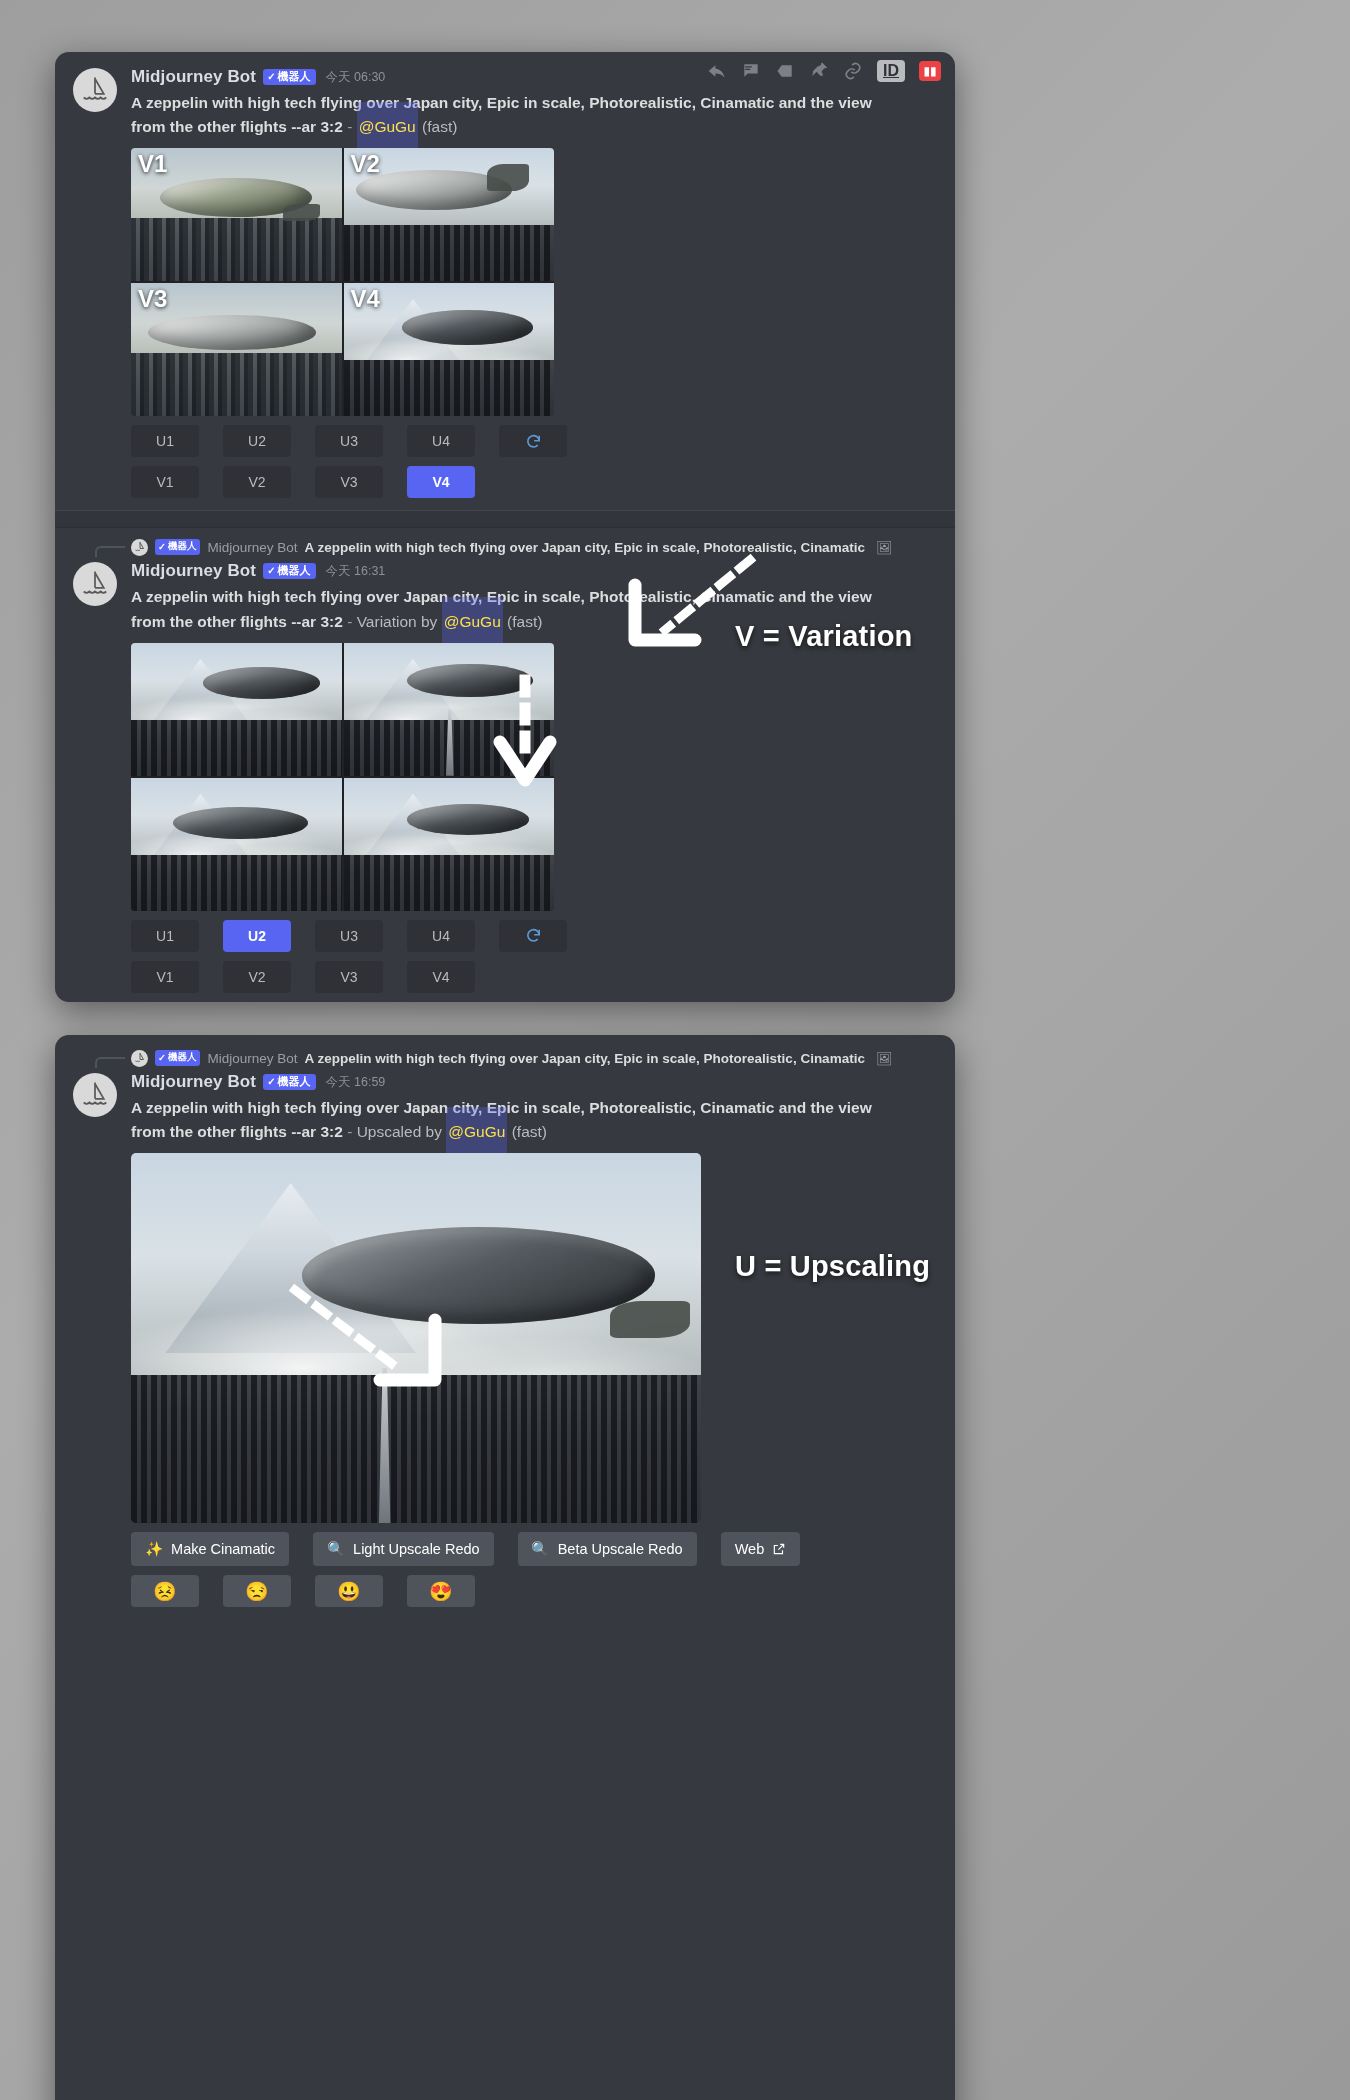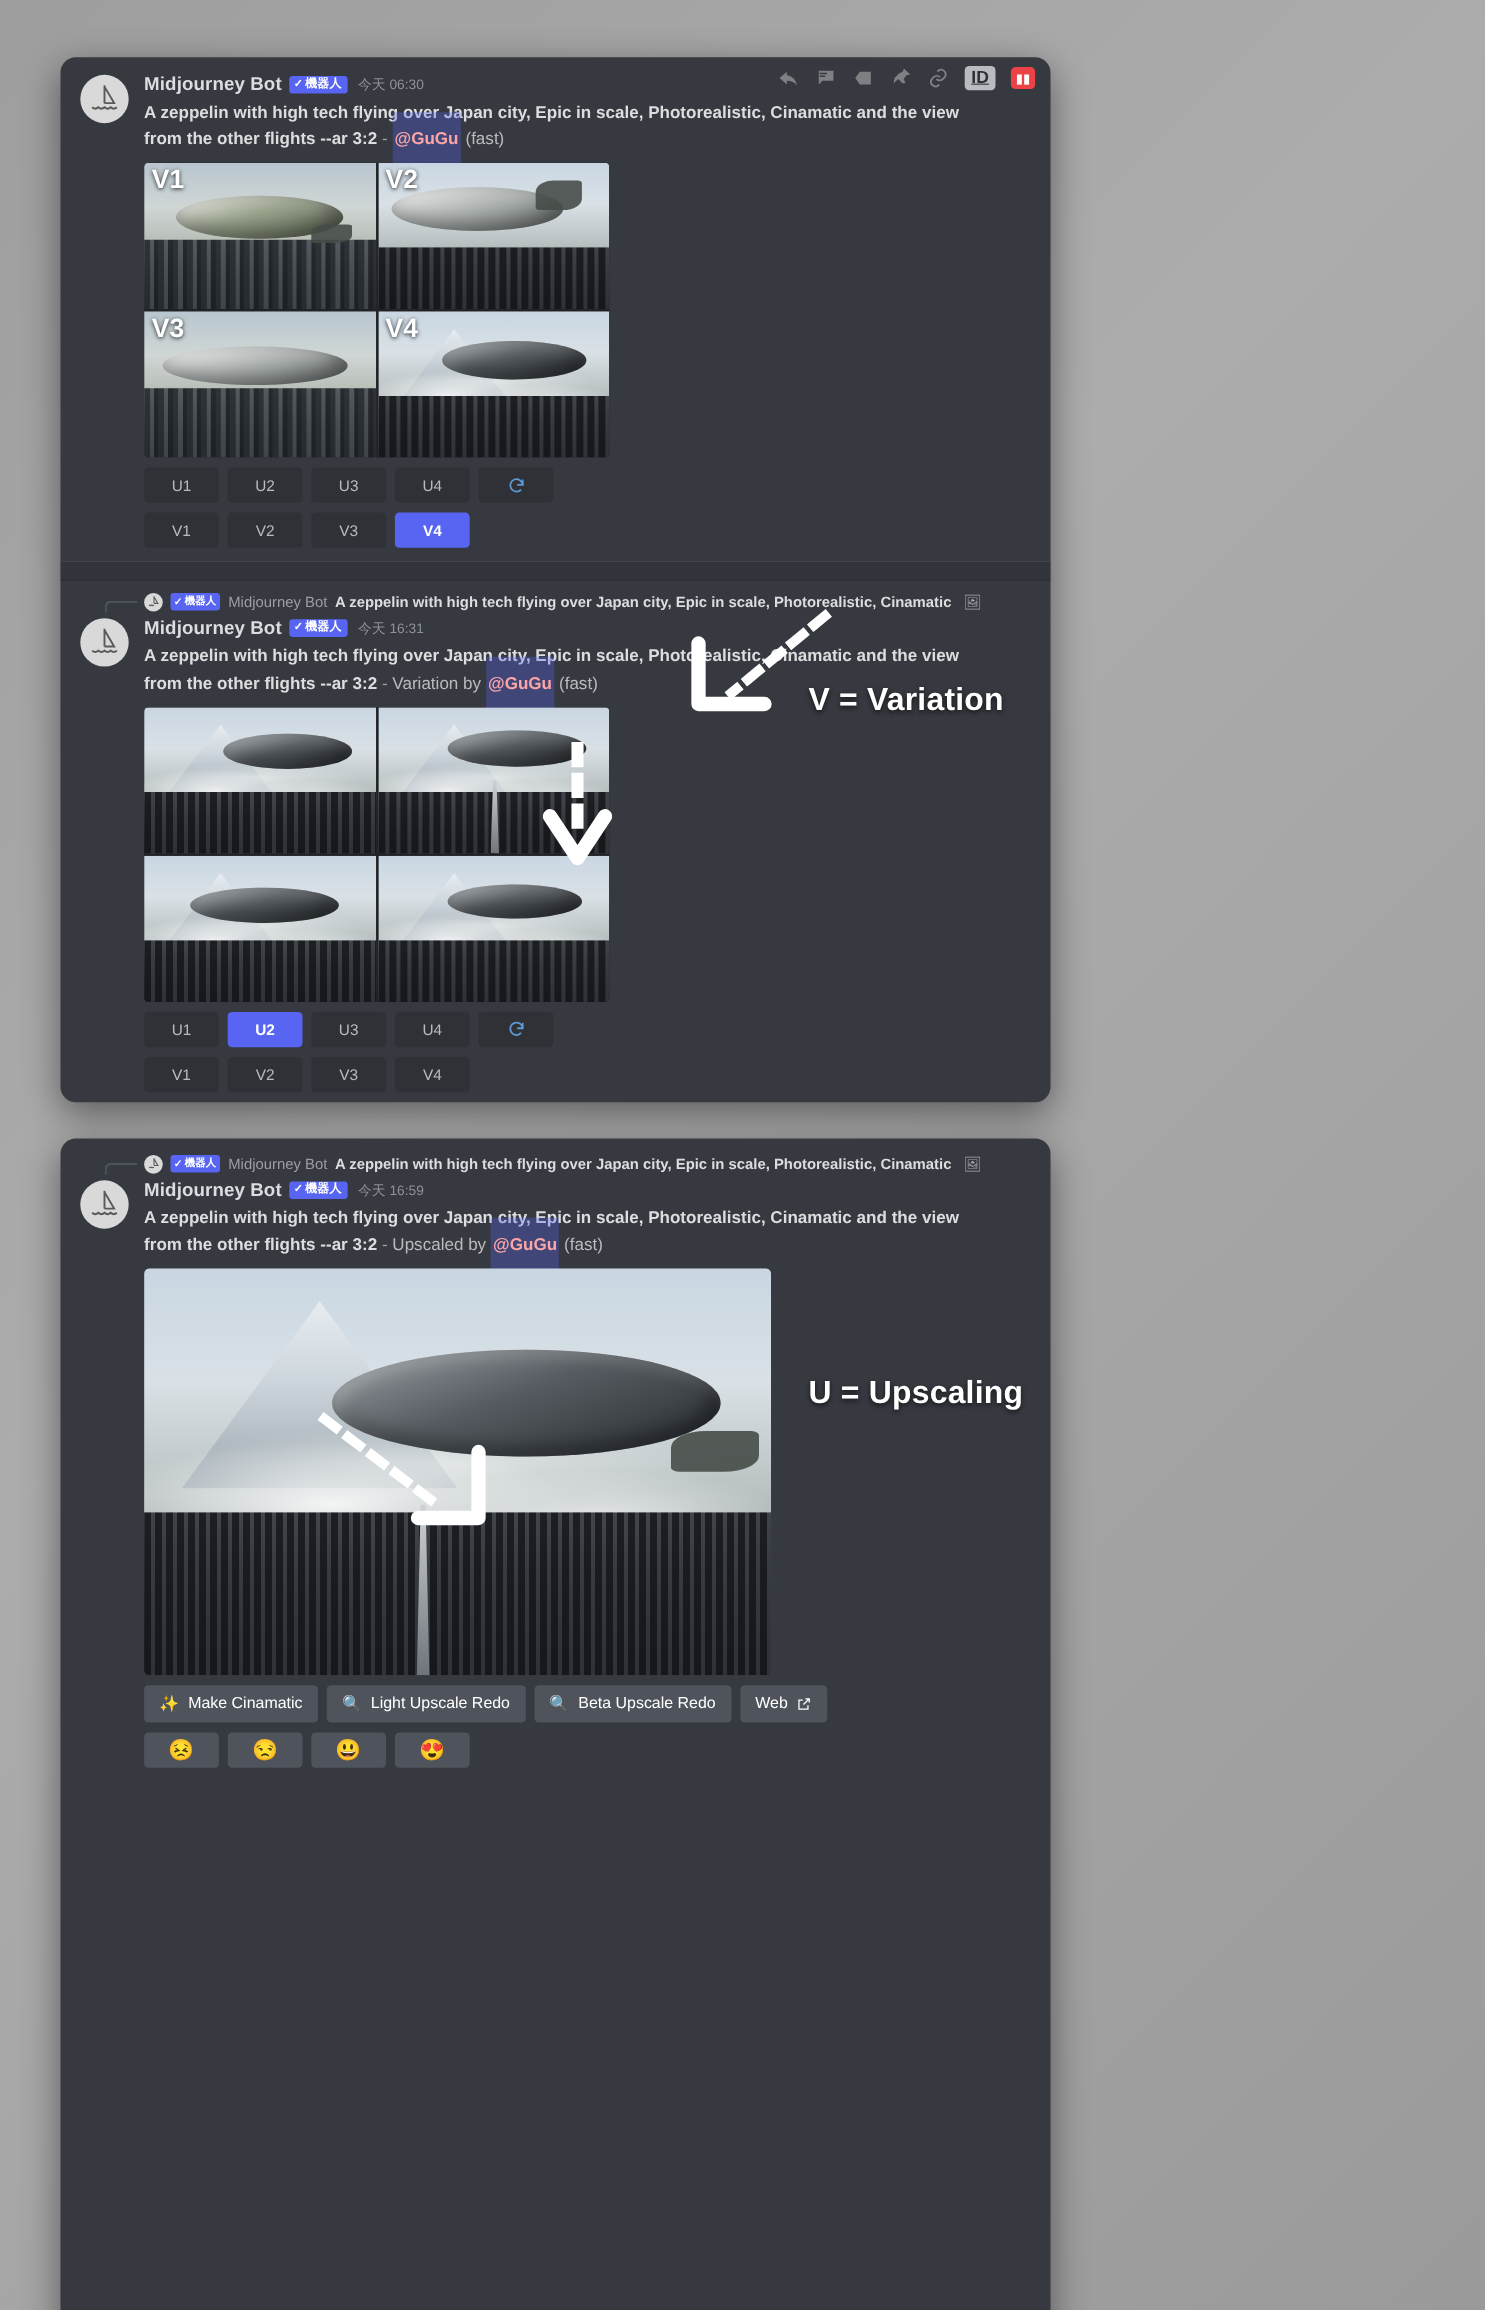--- a/index.html
+++ b/index.html
@@ -61,22 +61,22 @@
   .bot-check { font-size: 10px; }
   .timestamp { color: #8e9297; font-size: 12.5px; margin-left: 3px; }
 
   .prompt {
     color: #dcddde; font-size: 15.5px; font-weight: bold;
     line-height: 1.56; max-width: 790px;
   }
   .prompt .sep   { color: #9aa0a6; font-weight: normal; }
   .prompt .meta  { color: #b9bbbe; font-weight: normal; margin-top: 36px; }
   .mention {
-    background: rgba(88,101,242,0.32); color: #fca5a5;
-    border-radius: 3px; padding: 16px 2px; font-weight: bold;
+    background: rgba(88,101,242,0.32); color: #fde047;
+    border-radius: 3px; padding: 16px 2px; font-weight: normal;
   }
 
   
   .grid {
     display: grid;
     grid-template-columns: 1fr 1fr;
     width: 423px;
     gap: 2px;
     margin-top: 9px;
     background: #202225;
@@ -146,21 +146,21 @@
   }
   .zep-green { background: linear-gradient(160deg,#e6e8df 0%, #9aa38d 45%, #5d6652 100%); }
   .zep-grey  { background: linear-gradient(160deg,#f0f1ef 0%, #b6bbba 45%, #6f7574 100%); }
   .zep-dark  { background: linear-gradient(160deg,#9aa0a4 0%, #555b60 45%, #272b2f 100%); }
   .zep-fin {
     position: absolute; border-radius: 40% 10% 40% 10%;
     background: rgba(70,76,72,0.9);
   }
 
   
-  .btn-row { display: flex; gap: 8px; margin-top: 9px; }
+  .btn-row { display: flex; gap: 24px; margin-top: 9px; }
   .btn {
     background: #4f545c;
     color: #dcddde;
     border: none;
     border-radius: 4px;
     font-family: "Liberation Sans", sans-serif;
     font-size: 14px;
     display: flex; align-items: center; justify-content: center;
     cursor: pointer;
   }

